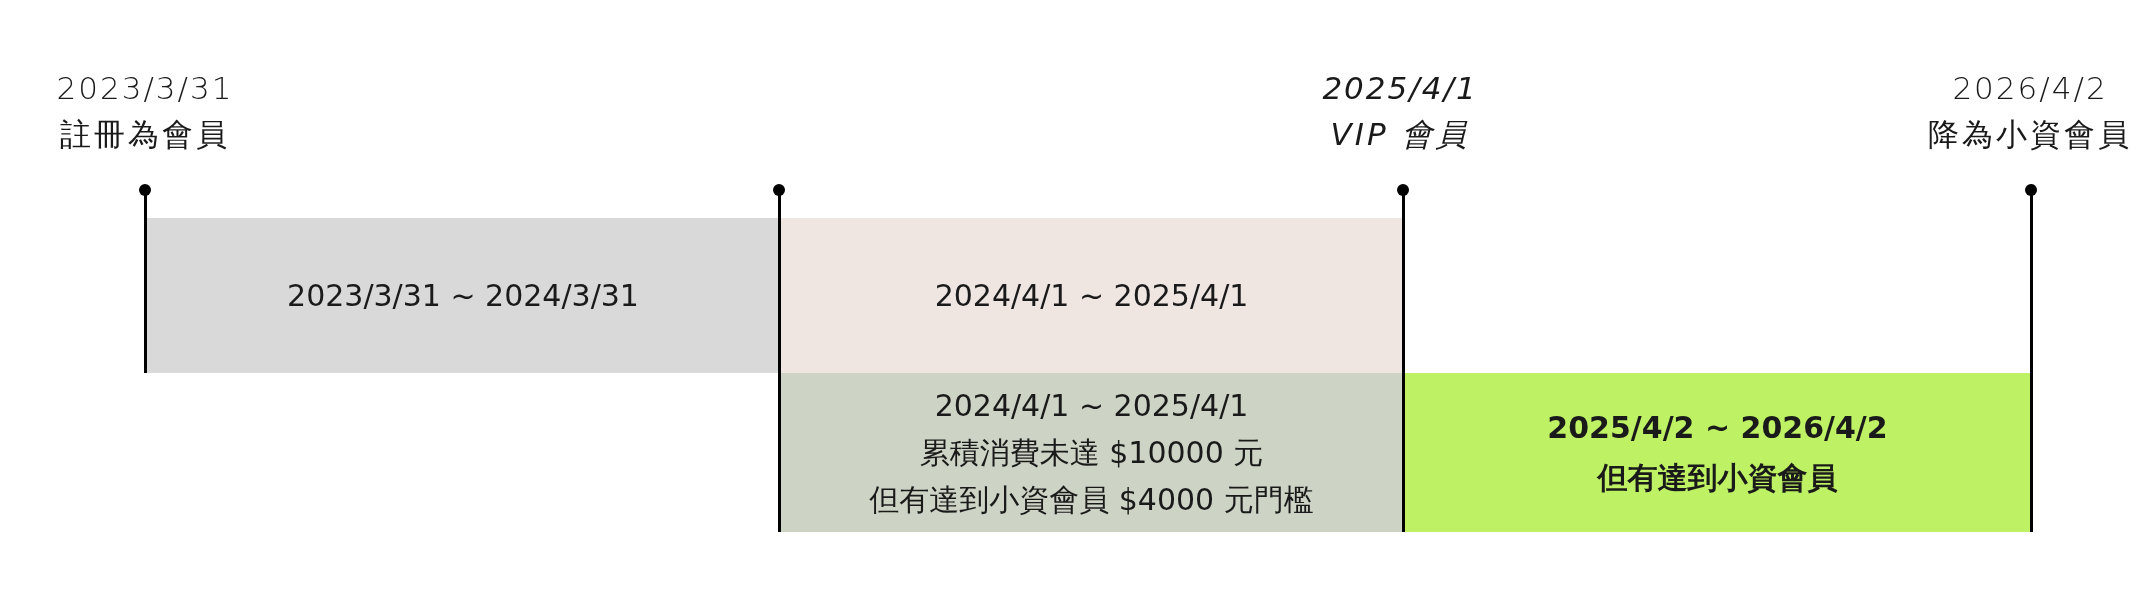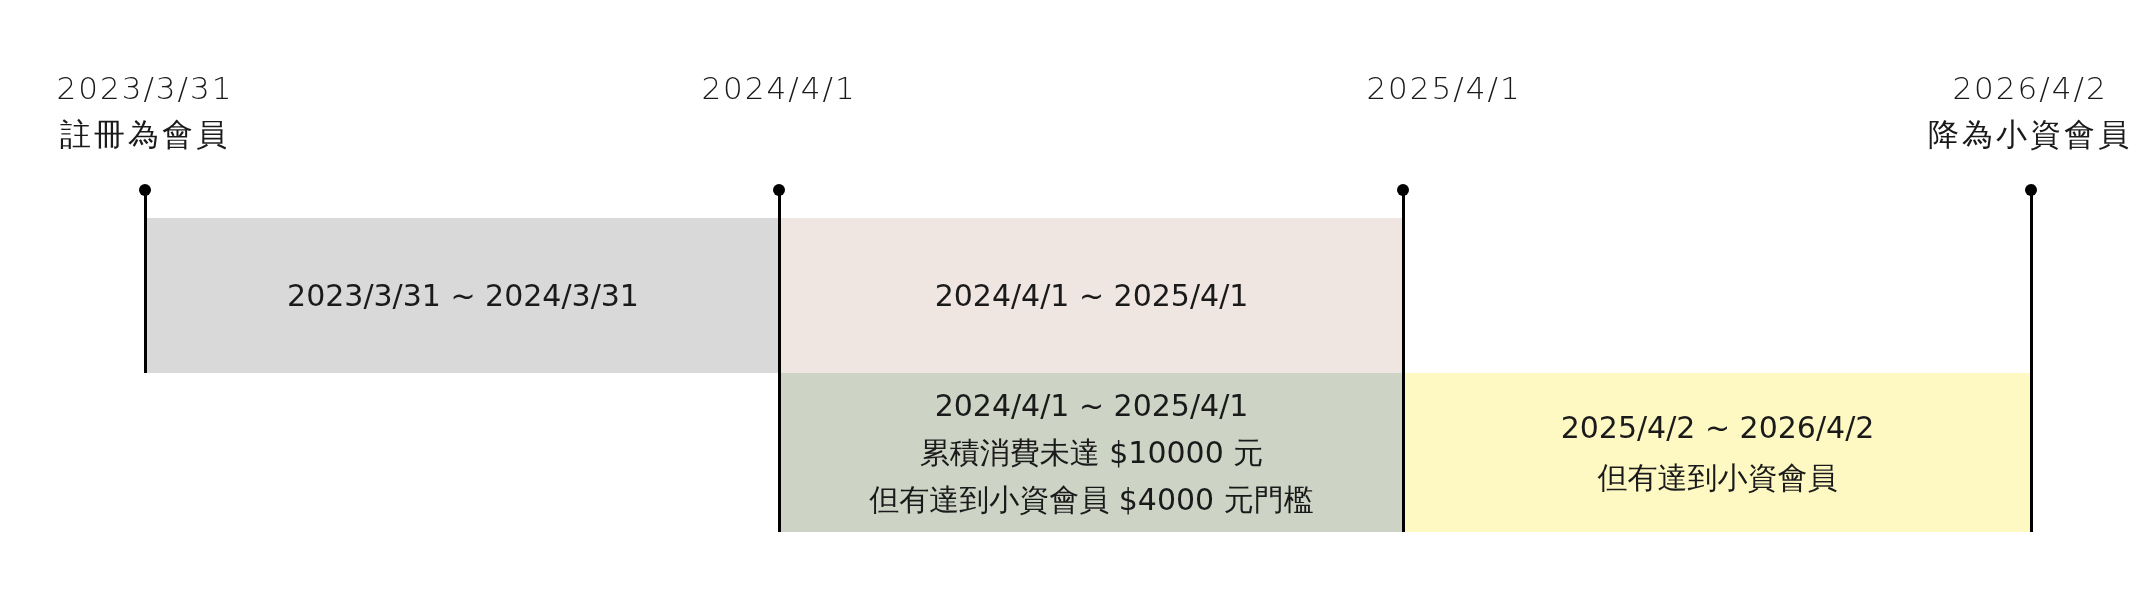--- a/index.html
+++ b/index.html
@@ -15,45 +15,45 @@
   .dot { position: absolute; width: 12px; height: 12px; border-radius: 50%; background: #000; }
 </style>
 </head>
 <body>
 
 <div class="label" style="left:-35px; top:66px;">
   <div class="date">2023/3/31</div>
   <div class="desc">註冊為會員</div>
 </div>
 <div class="label" style="left:599px; top:66px;">
-  <div class="date">2024/4/1</div>
 </div>
-<div class="label" style="left:1264px; top:66px;">
+<div class="label" style="left:1220px; top:66px;font-style:italic;">
   <div class="date">2025/4/1</div>
+  <div class="desc">VIP 會員</div>
 </div>
 <div class="label" style="left:1850px; top:66px;">
   <div class="date">2026/4/2</div>
   <div class="desc">降為小資會員</div>
 </div>
 
 <div class="box" style="left:147px; top:218px; width:632px; height:155px; background:#d9d9d9;">
   <div class="ln">2023/3/31 ~ 2024/3/31</div>
 </div>
 
 <div class="box" style="left:780px; top:218px; width:623px; height:155px; background:#efe6e2;">
   <div class="ln">2024/4/1 ~ 2025/4/1</div>
 </div>
 
 <div class="box three" style="left:780px; top:373px; width:623px; height:159px; background:#cdd3c5;">
   <div class="ln">2024/4/1 ~ 2025/4/1</div>
   <div class="ln">累積消費未達 $10000 元</div>
   <div class="ln">但有達到小資會員 $4000 元門檻</div>
 </div>
 
-<div class="box" style="left:1404px; top:373px; width:627px; height:159px; background:#fef9c3;">
+<div class="box" style="left:1404px; top:373px; width:627px; height:159px; background:#bef264;font-weight:bold;">
   <div class="ln">2025/4/2 ~ 2026/4/2</div>
   <div class="ln">但有達到小資會員</div>
 </div>
 
 <div class="vline" style="left:144px; top:190px; height:183px;"></div>
 <div class="dot" style="left:139px; top:184px;"></div>
 
 <div class="vline" style="left:778px; top:190px; height:342px;"></div>
 <div class="dot" style="left:773px; top:184px;"></div>
 

